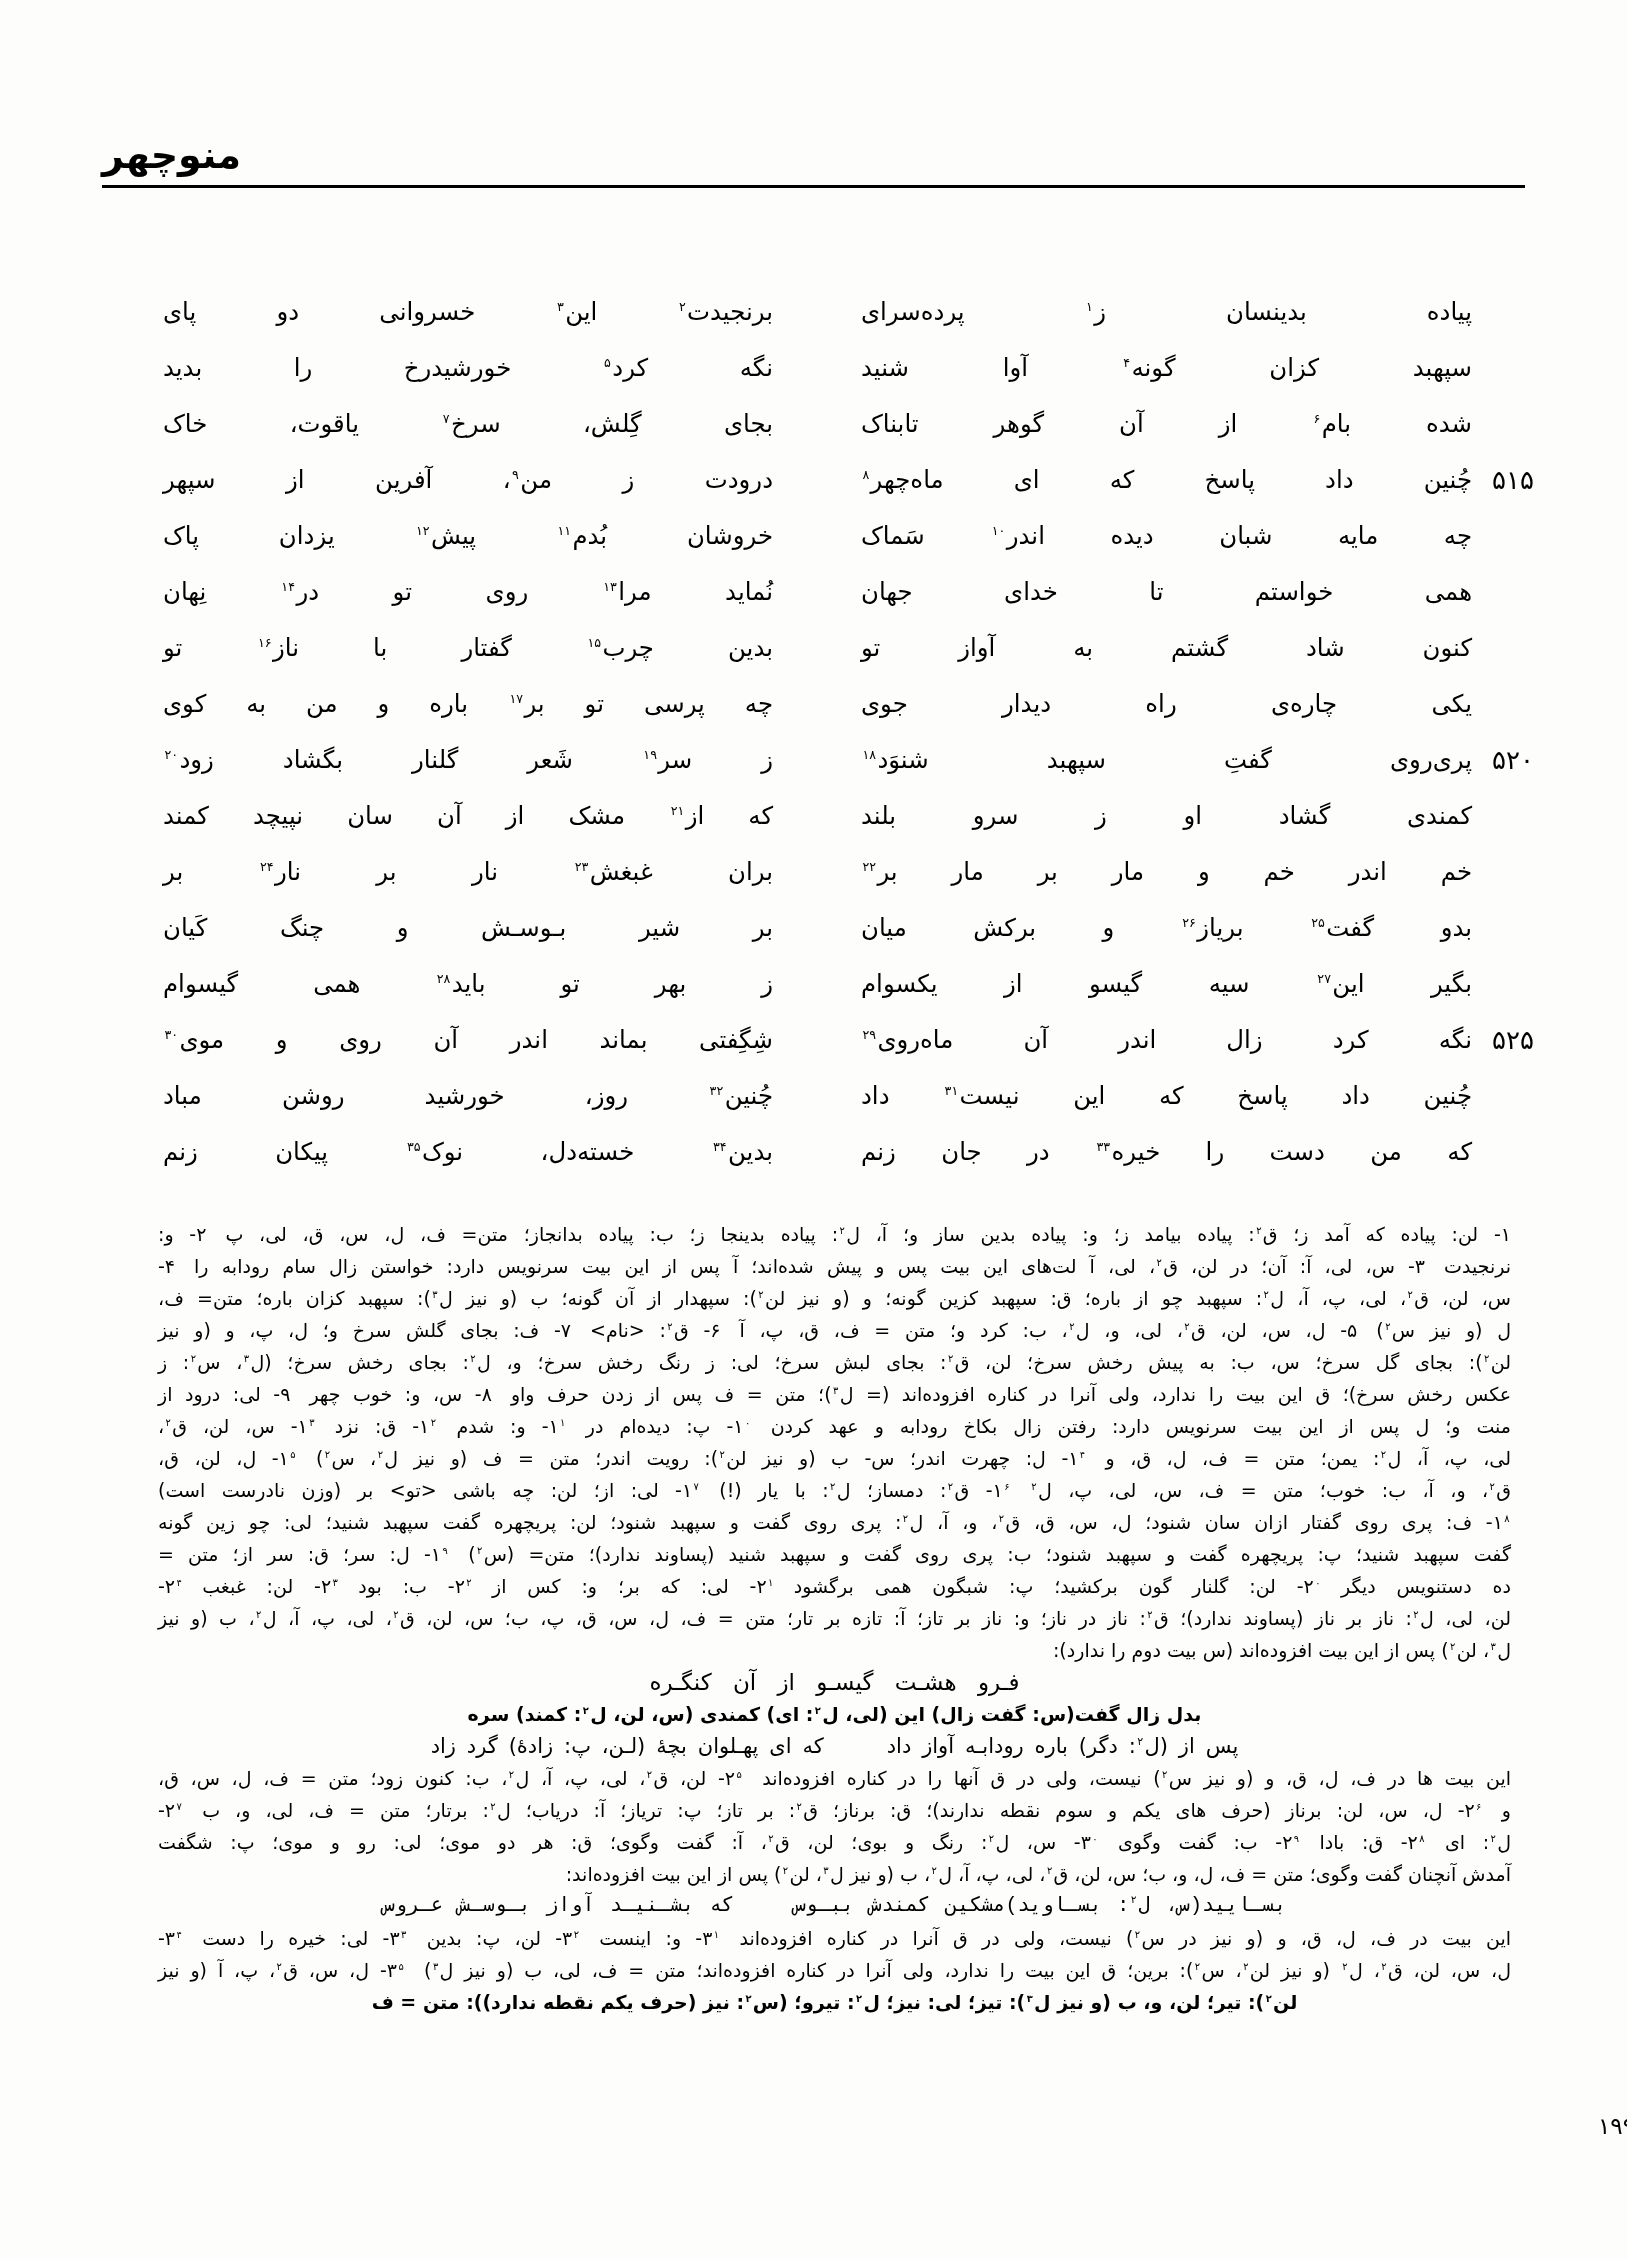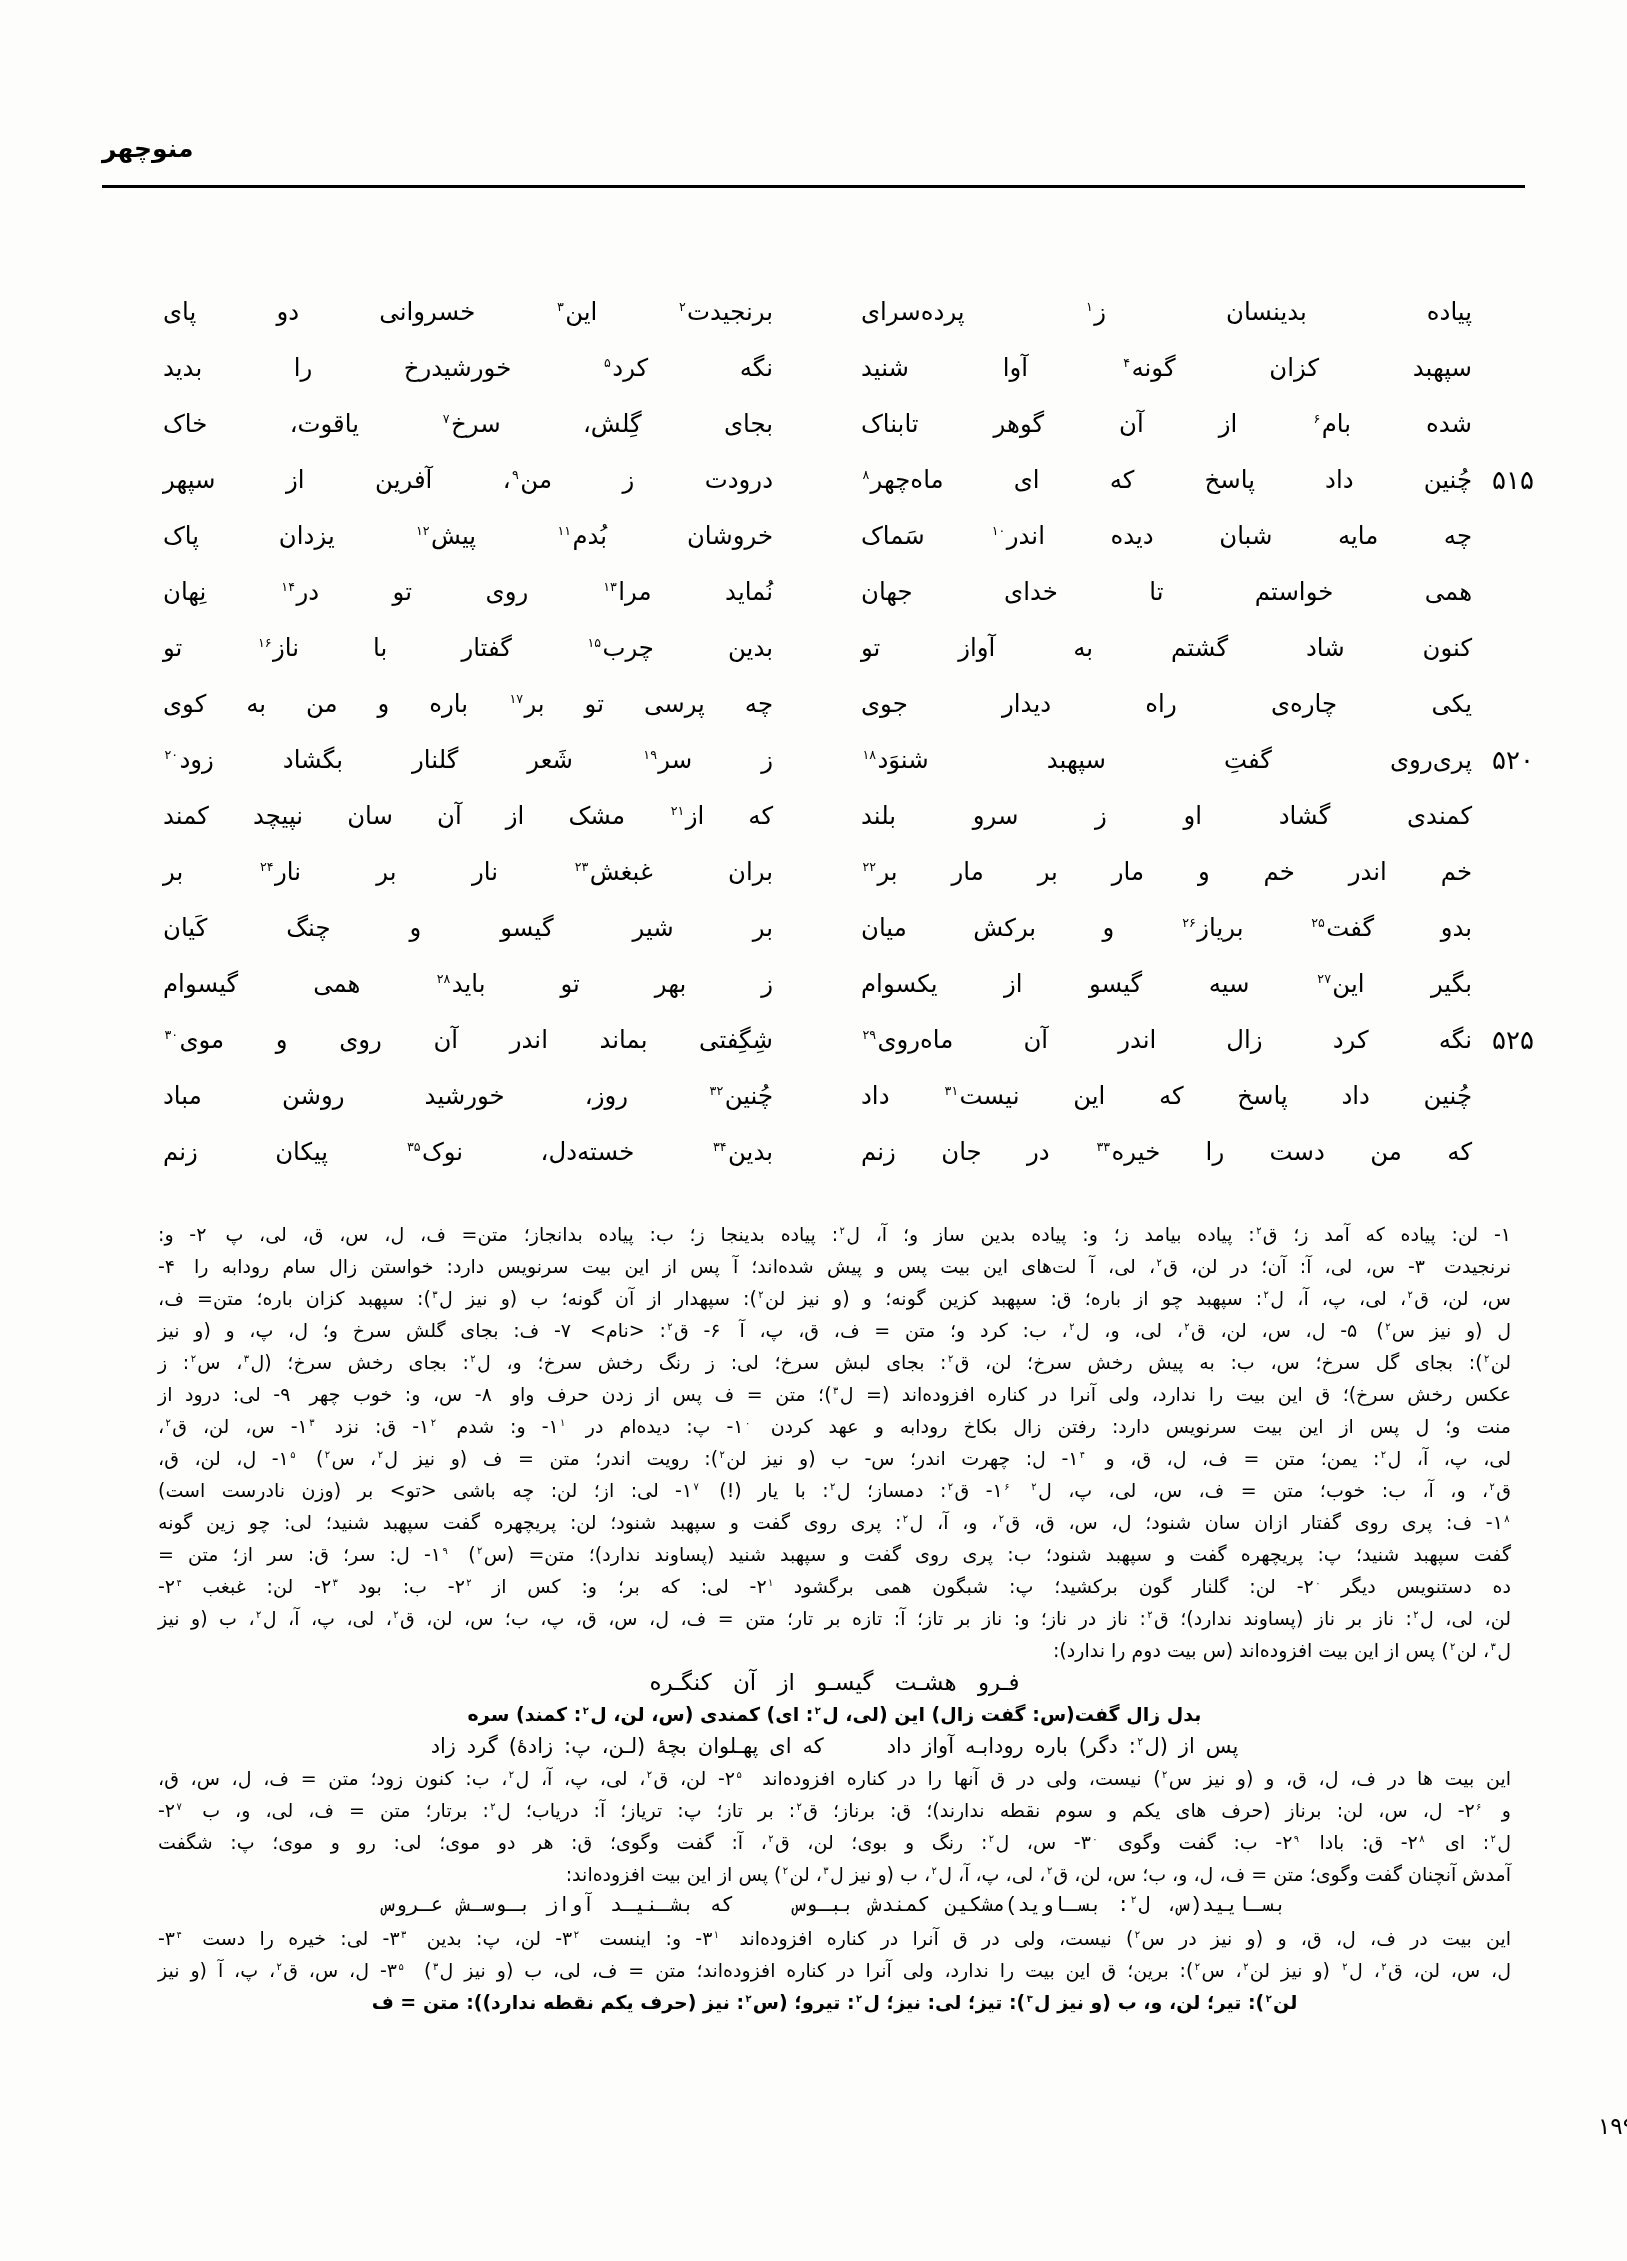--- a/index.html
+++ b/index.html
@@ -1,21 +1,21 @@
 <!DOCTYPE html>
 <html lang="fa" dir="rtl" style="font-size:11px"><head>
 <meta charset="utf-8">
 <style>
   html,body{margin:0;padding:0;background:#e8e8e8;}
   .page{
     position:relative; width:1628px; height:2261px; background:#fdfdfc; color:#000;
     font-family:"DejaVu Sans", sans-serif; direction:rtl; margin:0 auto; overflow:hidden;
   }
   .header-title{
-    position:absolute; left:103px; top:136px; font-size:25px; font-weight:bold; line-height:1;
+    position:absolute; left:103px; top:136px; font-size:38px; font-weight:bold; line-height:1;
   }
   .header-rule{
     position:absolute; left:103px; top:185px; width:1423px; height:2.8px; background:#000;
   }
   .poetry{ position:absolute; top:284px; right:73px; width:1391px; }
   .verse-row{ display:flex; height:56px; direction:rtl; }
   .vnum{ width:82px; font-size:26px; line-height:56px; text-align:center; letter-spacing:1.4px; }
   .hemi{ font-size:24.4px; line-height:56px; text-align:justify; text-align-last:justify; white-space:nowrap; }
   .hemi-r{ width:611px; }
   .vgap{ width:88px; }
@@ -115,21 +115,21 @@
         <div class="vnum"></div>
         <div class="hemi hemi-r">خم اندر خم و مار بر مار بر<sup>۲۲</sup></div>
         <div class="vgap"></div>
         <div class="hemi hemi-l">بران غبغش<sup>۲۳</sup> نار بر نار<sup>۲۴</sup> بر</div>
       </div>
 
       <div class="verse-row">
         <div class="vnum"></div>
         <div class="hemi hemi-r">بدو گفت<sup>۲۵</sup> بریاز<sup>۲۶</sup> و برکش میان</div>
         <div class="vgap"></div>
-        <div class="hemi hemi-l">بر شیر گیسو و چنگ کَیان</div>
+        <div class="hemi hemi-l">بر شیر بـوسـش و چنگ کَیان</div>
       </div>
 
       <div class="verse-row">
         <div class="vnum"></div>
         <div class="hemi hemi-r">بگیر این<sup>۲۷</sup> سیه گیسو از یکسوام</div>
         <div class="vgap"></div>
         <div class="hemi hemi-l">ز بهر تو باید<sup>۲۸</sup> همی گیسوام</div>
       </div>
 
       <div class="verse-row">

